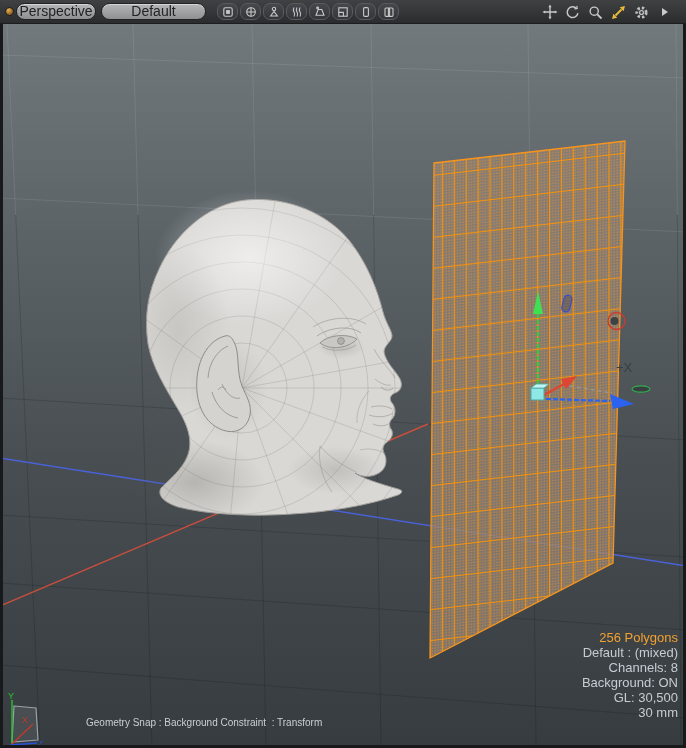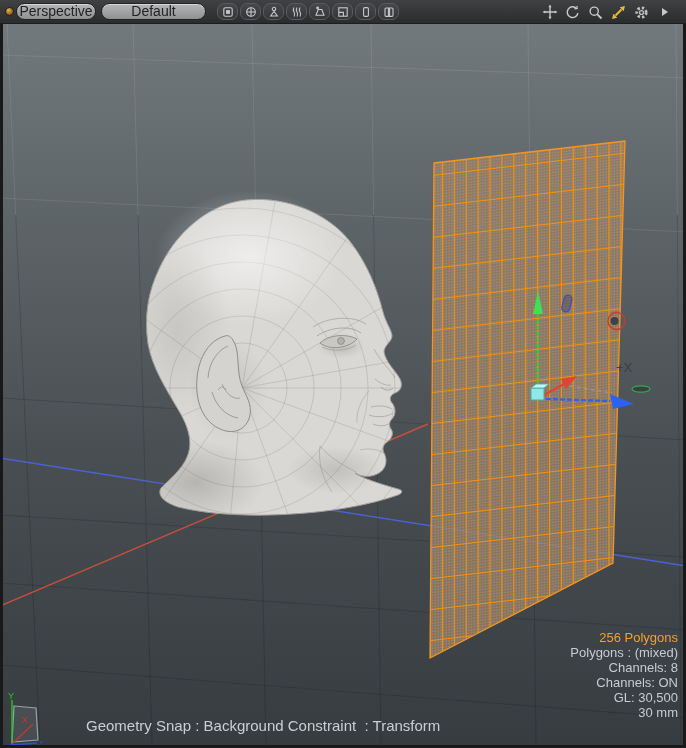--- a/index.html
+++ b/index.html
@@ -27,21 +27,21 @@
   
   #viewport{position:absolute;left:0;top:24px;width:686px;height:724px;
     border-left:3px solid #17191b;border-right:3px solid #17191b;border-bottom:3px solid #17191b;
     background:linear-gradient(#72797d 0%,#5d6468 28%,#474d51 62%,#363c40 100%);overflow:hidden;}
   #scene{position:absolute;left:-3px;top:-24px;width:686px;height:748px;}
 
   
   #info-block{position:absolute;right:8px;top:630px;text-align:right;z-index:4;}
   #info-block div{font-size:13px;line-height:15px;color:#c6ccd2;white-space:pre;margin-left:32px;}
   #info-block .sel{color:#f2a12f;}
-  #status-line{position:absolute;left:86px;top:717px;font-size:15px;color:#c9cfd4;
+  #status-line{position:absolute;left:86px;top:717px;font-size:10px;color:#c9cfd4;
     white-space:pre;z-index:4;}
 </style>
 </head>
 <body>
 
 <div id="app">
 
   <div id="toolbar">
     <div class="tb-dot"></div>
     <div class="pill" id="pill-perspective">Perspective</div>
@@ -271,22 +271,22 @@
         <line x1="10" y1="745" x2="37" y2="743" stroke="#2a52d8" stroke-width="1.6"></line>
         <text x="8" y="699" font-size="9" fill="#25c52e">Y</text>
         <text x="22" y="723" font-size="9" fill="#c0392b">X</text>
         <text x="38" y="746" font-size="8" fill="#2a52d8">Z</text>
       </g>
     </svg>
   </div>
 
   <div id="info-block">
     <div class="sel">256 Polygons</div>
-    <div>Polygons : (mixed)</div>
+    <div>Default : (mixed)</div>
     <div>Channels: 8</div>
-    <div>Channels: ON</div>
+    <div>Background: ON</div>
     <div>GL: 30,500</div>
     <div>30 mm</div>
   </div>
 
   <div id="status-line">Geometry Snap : Background Constraint  : Transform</div>
 
 </div>
 
 </body></html>

